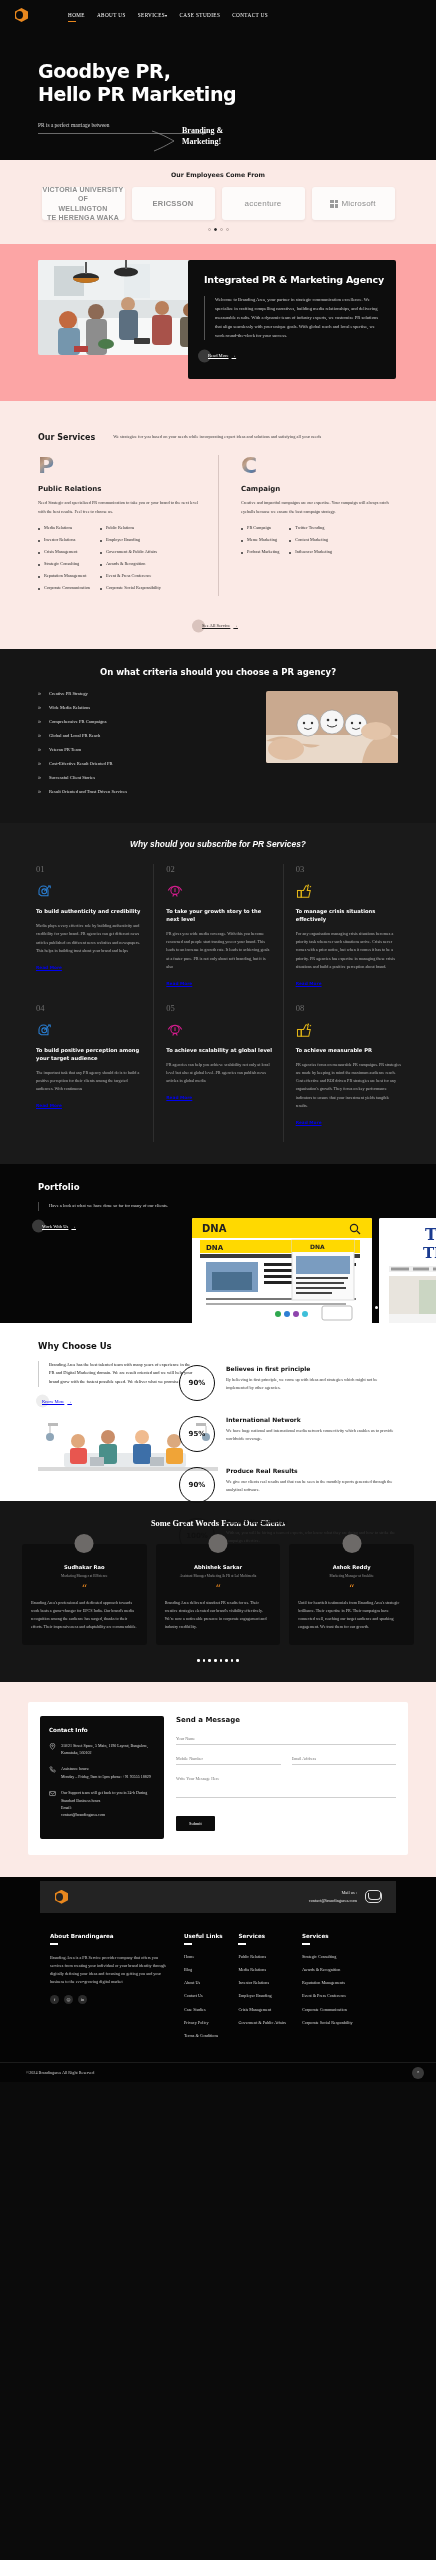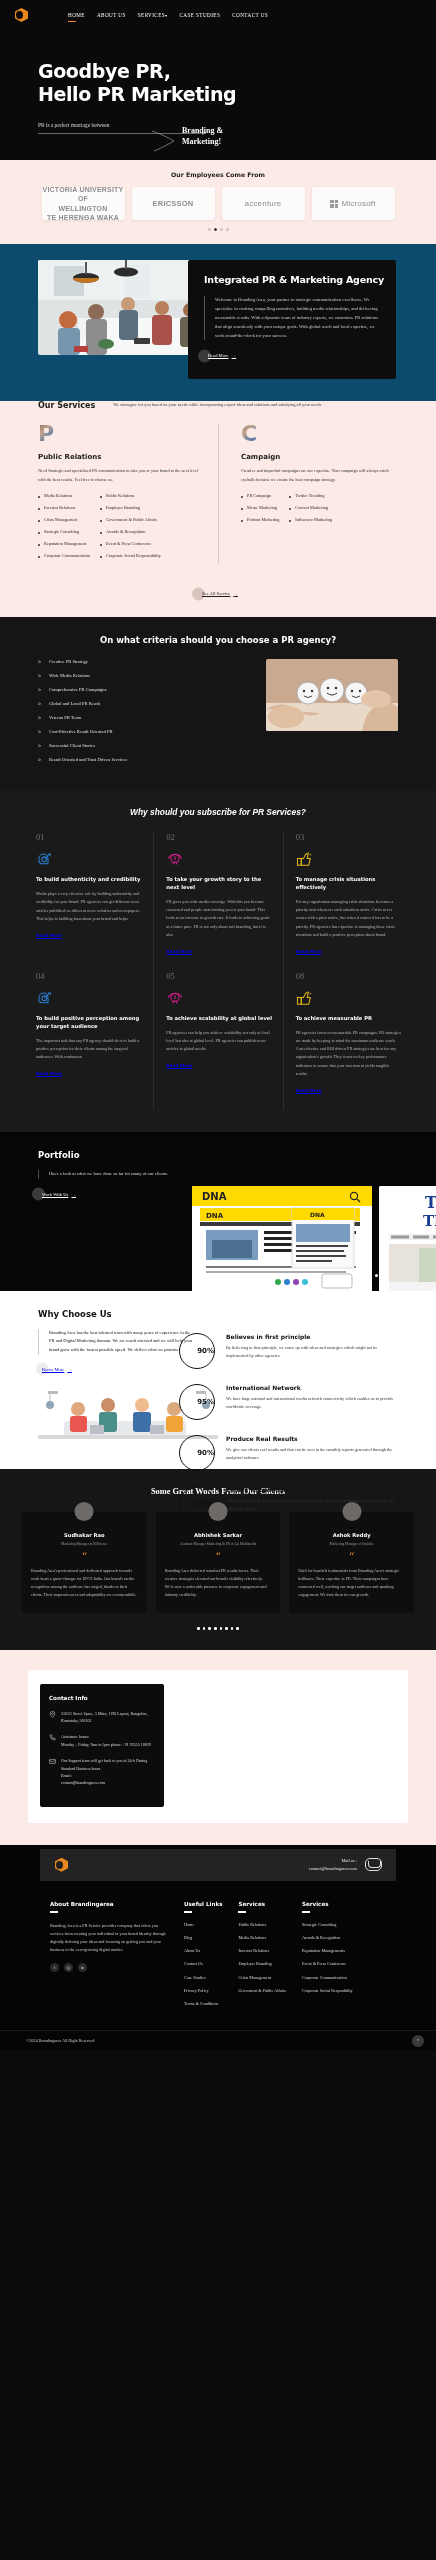--- a/index.html
+++ b/index.html
@@ -41,30 +41,30 @@
   .l-well{font-size:4.6px!important;font-weight:bold;letter-spacing:.3px;text-align:center;line-height:1.35;}
   .l-eric{font-weight:bold;font-size:7.5px!important;letter-spacing:.4px;}
   .l-acc{font-size:8px!important;}
   .l-ms{font-size:8px!important;}
   .ms-grid{display:inline-grid;grid-template-columns:3.5px 3.5px;grid-gap:1px;margin-right:3px;vertical-align:middle;}
   .ms-grid i{background:#9a9a9a;width:3.5px;height:3.5px;display:block;}
   .dots{margin-top:8px;display:flex;gap:3px;justify-content:center;}
   .dots i{width:3px;height:3px;border-radius:50%;border:1px solid #b9a9a5;display:block;}
   .dots i.on{background:#2a2a2a;border-color:#2a2a2a;}
   
-  .about{background:#0c4a6e;padding:16px 0 22px 0;position:relative;}
+  .about{background:#fca5a5;padding:16px 0 22px 0;position:relative;}
   .about-img{position:absolute;left:38px;top:16px;width:180px;height:95px;border-radius:2px;overflow:hidden;}
   .about-card{margin-left:188px;width:208px;background:#0d0d0d;padding:14px 12px 18px 16px;border-radius:2px;position:relative;z-index:2;}
   .about-card h2{font-family:"DejaVu Sans",sans-serif;font-size:9.5px;font-weight:bold;line-height:1.3;letter-spacing:-.2px;}
   .about-card p{font-size:4.6px;line-height:1.95;color:#cfcfcf;margin-top:9px;padding-left:10px;border-left:1px solid #555;}
   .btn-round{display:inline-flex;align-items:center;gap:3px;margin-top:13px;font-size:4.6px;color:#fff;position:relative;padding-left:4px;}
   .btn-round:before{content:"";position:absolute;left:-6px;top:50%;transform:translateY(-50%);width:13px;height:13px;border-radius:50%;background:#3a3a3a;}
   .btn-round span{position:relative;}
   
-  .services{background:#fbeae6;color:#1c1c1c;padding:0 0 18px 0;}
+  .services{background:#fbeae6;color:#1c1c1c;padding:32px 0 18px 0;}
   .svc-head{display:flex;padding:0 38px;gap:18px;align-items:flex-start;}
   .svc-head h2{font-family:"DejaVu Sans",sans-serif;font-size:8px;font-weight:bold;white-space:nowrap;}
   .svc-head p{font-size:4.4px;line-height:1.9;color:#3a3a3a;max-width:225px;}
   .svc-grid{display:flex;padding:0 38px;margin-top:13px;gap:0;}
   .svc-col{width:50%;padding-right:14px;}
   .svc-col + .svc-col{border-left:1px solid #d9c6c2;padding-left:22px;padding-right:0;}
   .svc-letter{width:22px;height:22px;font-family:"DejaVu Sans",sans-serif;font-size:22px;font-weight:bold;line-height:22px;
      background-image:linear-gradient(135deg,#8d6a55 0%,#c0a28c 30%,#5b7fa6 60%,#b8574a 100%);
      -webkit-background-clip:text;background-clip:text;color:transparent;}
   .svc-col h3{font-family:"DejaVu Sans",sans-serif;font-size:7px;font-weight:bold;margin-top:8px;}
@@ -107,21 +107,21 @@
   
   .why{background:#fff;color:#111;padding:18px 0 16px 0;position:relative;}
   .why h2{font-family:"DejaVu Sans",sans-serif;font-size:8.5px;font-weight:bold;padding-left:38px;}
   .why-l{padding-left:38px;width:195px;}
   .why-l p{font-size:4.5px;line-height:1.95;margin-top:10px;padding-left:10px;border-left:1px solid #ccc;}
   .why-btn{display:inline-flex;align-items:center;gap:3px;margin-top:12px;margin-left:4px;font-size:4.6px;position:relative;}
   .why-btn:before{content:"";position:absolute;left:-6px;top:50%;transform:translateY(-50%);width:13px;height:13px;border-radius:50%;background:#ededed;}
   .why-btn span{position:relative;}
   .stats{position:absolute;right:12px;top:42px;width:245px;}
   .stat{display:flex;gap:11px;align-items:flex-start;margin-bottom:15px;}
-  .ring{width:36px;height:36px;border-radius:50%;border:1.3px solid #111;display:flex;align-items:center;justify-content:flex-end;flex:0 0 auto;}
+  .ring{width:36px;height:36px;border-radius:50%;border:1.3px solid #111;display:flex;align-items:center;justify-content:center;flex:0 0 auto;}
   .ring b{font-family:"DejaVu Sans",sans-serif;font-size:7px;}
   .stat h4{font-family:"DejaVu Sans",sans-serif;font-size:6px;font-weight:bold;}
   .stat p{font-size:4.3px;line-height:1.9;margin-top:4px;color:#333;max-width:172px;}
   .why-illus{margin-top:14px;height:64px;}
   
   .testi{background:#161616;padding:18px 0 20px 0;}
   .testi h2{font-family:Liberation Serif, serif;text-align:center;font-size:8.4px;font-weight:bold;}
   .testi-row{display:flex;gap:9px;padding:0 22px;margin-top:16px;}
   .tcard{flex:1;background:#0e0e0e;border-radius:3px;padding:20px 9px 14px 9px;text-align:center;position:relative;}
   .tav{width:19px;height:19px;border-radius:50%;background:#6d6a68;position:absolute;left:50%;top:-10px;transform:translateX(-50%);overflow:hidden;}
@@ -658,20 +658,34 @@
         <div><span>Assistance hours:</span><br><span>Monday – Friday, 9am to 5pm phone: +91 93555 18829</span></div>
       </div>
       <div class="ci-row">
         <svg class="ci-ico" viewBox="0 0 24 24" fill="none" stroke="#ddd" stroke-width="1.8">
             <rect x="2" y="5" width="20" height="14" rx="2"></rect>
             <path d="M2 7l10 7 10-7"></path>
           </svg>
         <div><span>Our Support team will get back to you in 24-h During Standard Business hours</span><br><span>Email:</span><br><span>contact@brandingarea.com</span></div>
       </div>
     </div>
+    <div class="form">
+      <h3>Send a Message</h3>
+      <div class="frow">
+        <input class="fin" placeholder="Your Name" style="">
+      </div>
+      <div class="frow">
+        <input class="fin" placeholder="Mobile Number" style="">
+        <input class="fin" placeholder="Email Address" style="">
+      </div>
+      <div class="frow">
+        <textarea class="fin" placeholder="Write Your Message Here" style=""></textarea>
+      </div>
+      <button class="submit">Submit</button>
+    </div>
   </div>
 </section>
 
 <footer class="footer">
   <div class="fbar">
     <div class="logo">
       <div class="logo-hex"></div>
       <div class="logo-in" style="background:#232323"></div>
     </div>
     <div class="fmail">

